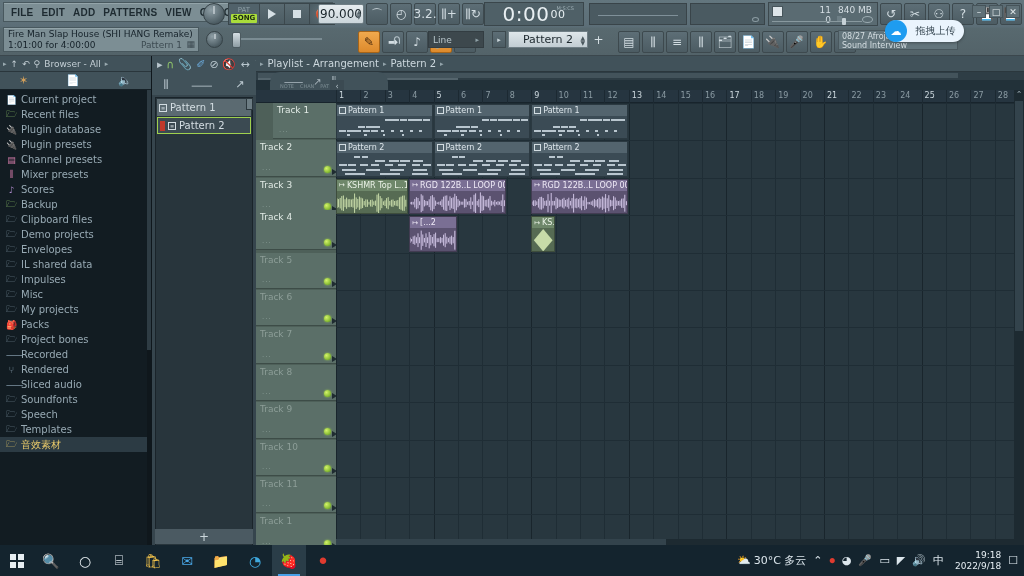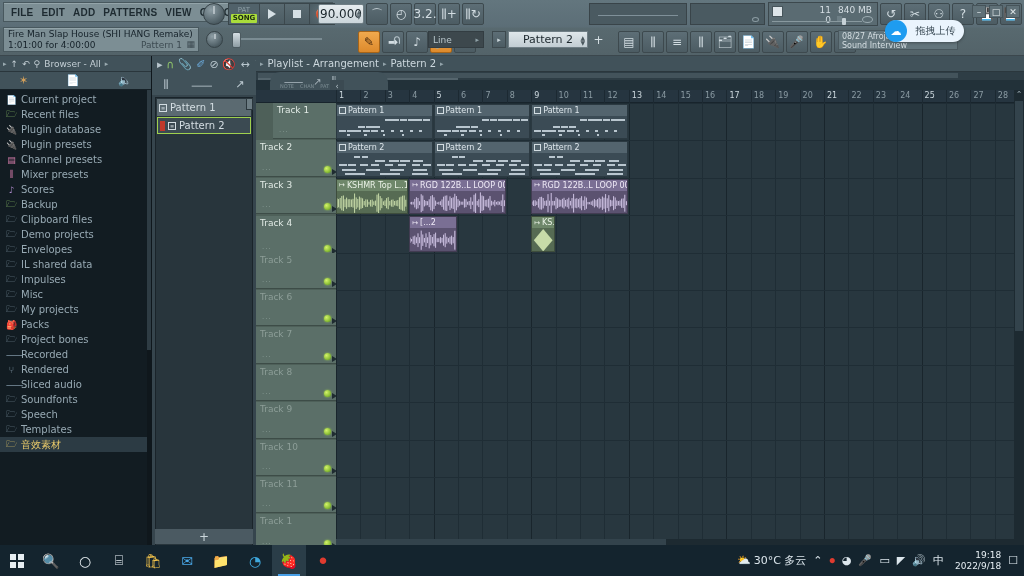--- a/index.html
+++ b/index.html
@@ -416,20 +416,25 @@
     </div>
 
     <div class="tgroup" style="left:366px; top:3px;" id="tgroup1">
         <div class="iconbtn">⌒</div>
         <div class="iconbtn">◴</div>
         <div class="iconbtn">3.2.</div>
         <div class="iconbtn">⫼+</div>
         <div class="iconbtn">⫼↻</div>
       </div>
 
+    <div class="clock">
+      <span>0:00</span>
+        <span class="small">00</span>
+      <span class="ms">M:S:CS</span>
+    </div>
 
     <div class="hint"></div>
     <div class="hint2">
         <span class="dotc"></span>
       </div>
 
     <div class="meterbox">
       <span class="swatch"></span>
       <span class="v1">11</span>
       <span class="v2">0</span>
@@ -746,21 +751,21 @@
             <span class="dots">...</span>
             <span class="led"></span>
             <span class="arrow"></span>
           </div>
           <div class="trk-head" style="top: 74.8px; height: 36.4px;">
             <span class="nm">Track 3</span>
             <span class="dots">...</span>
             <span class="led"></span>
             <span class="arrow"></span>
           </div>
-          <div class="trk-head" style="top: 113px; height: 40px;">
+          <div class="trk-head" style="top: 107px; height: 40px;">
             <span class="nm">Track 4</span>
             <span class="dots">...</span>
             <span class="led"></span>
             <span class="arrow"></span>
           </div>
           <div class="trk-head dim" style="top: 149.6px; height: 36.4px; padding-left: 48px;">
             <span class="nm">Track 5</span>
             <span class="dots">...</span>
             <span class="led"></span>
             <span class="arrow"></span>

